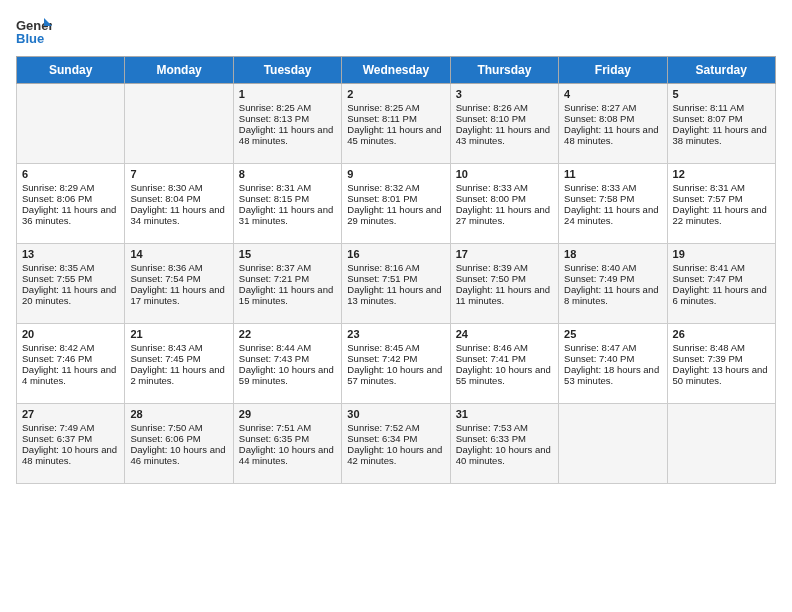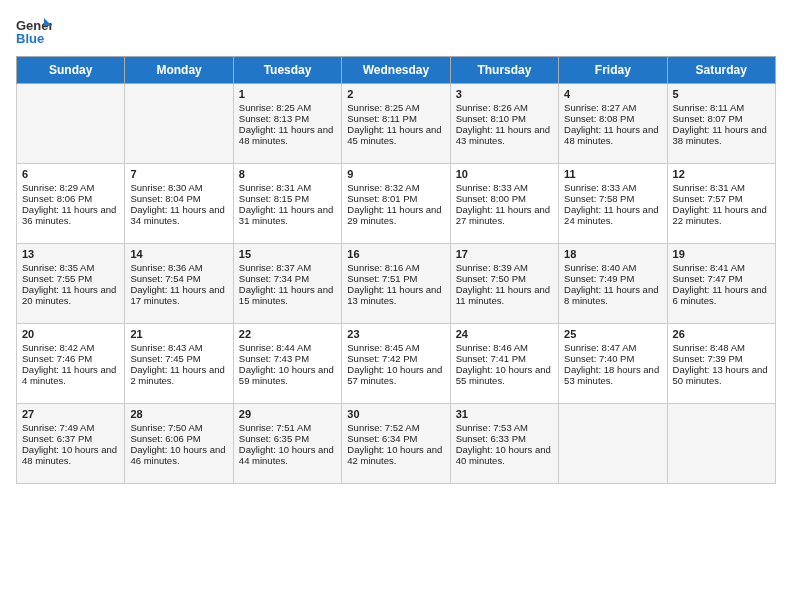--- a/index.html
+++ b/index.html
@@ -117,21 +117,21 @@
         <td><span class="day-num">7</span><span>Sunrise: 8:30 AM</span><br><span>Sunset: 8:04 PM</span><br><span>Daylight: 11 hours and 34 minutes.</span></td>
         <td><span class="day-num">8</span><span>Sunrise: 8:31 AM</span><br><span>Sunset: 8:15 PM</span><br><span>Daylight: 11 hours and 31 minutes.</span></td>
         <td><span class="day-num">9</span><span>Sunrise: 8:32 AM</span><br><span>Sunset: 8:01 PM</span><br><span>Daylight: 11 hours and 29 minutes.</span></td>
         <td><span class="day-num">10</span><span>Sunrise: 8:33 AM</span><br><span>Sunset: 8:00 PM</span><br><span>Daylight: 11 hours and 27 minutes.</span></td>
         <td><span class="day-num">11</span><span>Sunrise: 8:33 AM</span><br><span>Sunset: 7:58 PM</span><br><span>Daylight: 11 hours and 24 minutes.</span></td>
         <td><span class="day-num">12</span><span>Sunrise: 8:31 AM</span><br><span>Sunset: 7:57 PM</span><br><span>Daylight: 11 hours and 22 minutes.</span></td>
       </tr>
       <tr>
         <td><span class="day-num">13</span><span>Sunrise: 8:35 AM</span><br><span>Sunset: 7:55 PM</span><br><span>Daylight: 11 hours and 20 minutes.</span></td>
         <td><span class="day-num">14</span><span>Sunrise: 8:36 AM</span><br><span>Sunset: 7:54 PM</span><br><span>Daylight: 11 hours and 17 minutes.</span></td>
-        <td><span class="day-num">15</span><span>Sunrise: 8:37 AM</span><br><span>Sunset: 7:34 PM</span><br><span>Daylight: 11 hours and 15 minutes.</span></td>
+        <td><span class="day-num">15</span><span>Sunrise: 8:37 AM</span><br><span>Sunset: 7:21 PM</span><br><span>Daylight: 11 hours and 15 minutes.</span></td>
         <td><span class="day-num">16</span><span>Sunrise: 8:16 AM</span><br><span>Sunset: 7:51 PM</span><br><span>Daylight: 11 hours and 13 minutes.</span></td>
         <td><span class="day-num">17</span><span>Sunrise: 8:39 AM</span><br><span>Sunset: 7:50 PM</span><br><span>Daylight: 11 hours and 11 minutes.</span></td>
         <td><span class="day-num">18</span><span>Sunrise: 8:40 AM</span><br><span>Sunset: 7:49 PM</span><br><span>Daylight: 11 hours and 8 minutes.</span></td>
         <td><span class="day-num">19</span><span>Sunrise: 8:41 AM</span><br><span>Sunset: 7:47 PM</span><br><span>Daylight: 11 hours and 6 minutes.</span></td>
       </tr>
       <tr>
         <td><span class="day-num">20</span><span>Sunrise: 8:42 AM</span><br><span>Sunset: 7:46 PM</span><br><span>Daylight: 11 hours and 4 minutes.</span></td>
         <td><span class="day-num">21</span><span>Sunrise: 8:43 AM</span><br><span>Sunset: 7:45 PM</span><br><span>Daylight: 11 hours and 2 minutes.</span></td>
         <td><span class="day-num">22</span><span>Sunrise: 8:44 AM</span><br><span>Sunset: 7:43 PM</span><br><span>Daylight: 10 hours and 59 minutes.</span></td>
         <td><span class="day-num">23</span><span>Sunrise: 8:45 AM</span><br><span>Sunset: 7:42 PM</span><br><span>Daylight: 10 hours and 57 minutes.</span></td>

